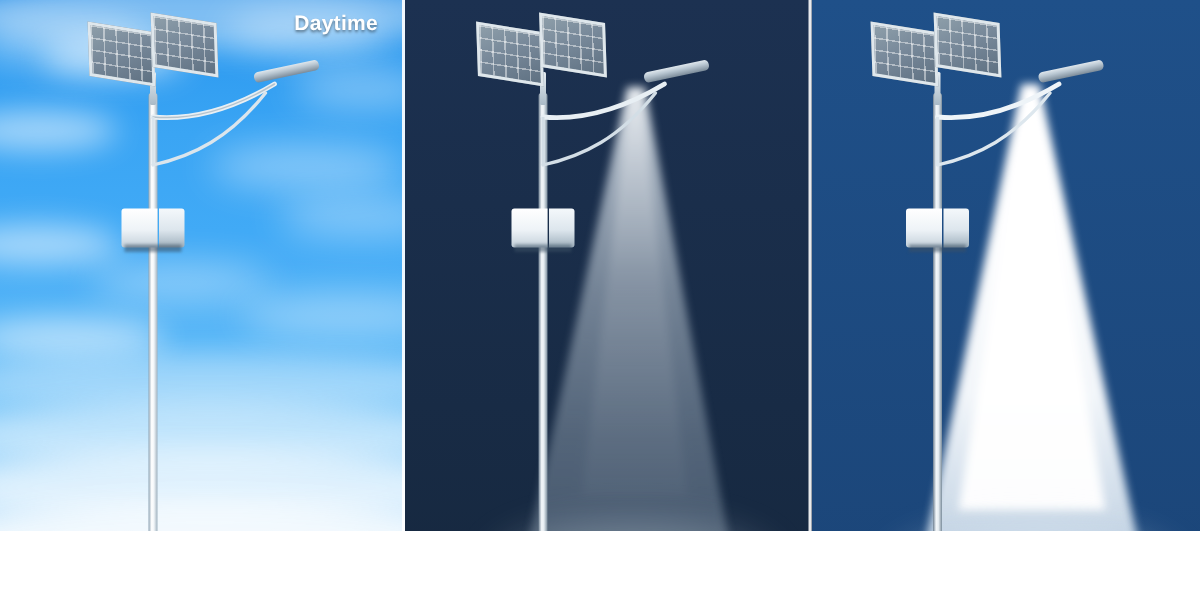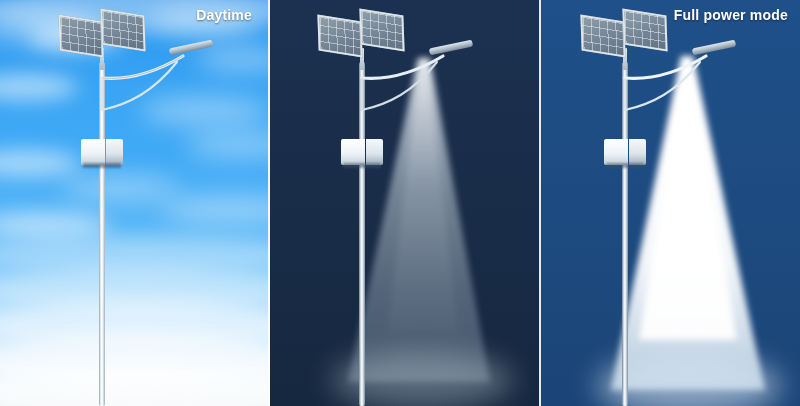--- a/index.html
+++ b/index.html
@@ -7,21 +7,21 @@
     padding: 0;
     background: #ffffff;
   }
   body {
     font-family: "Liberation Sans", sans-serif;
   }
 
   #stage {
     position: relative;
     width: 800px;
-    height: 406px;
+    height: 354px;
     overflow: hidden;
     background: #fdba74;
   }
 
   .panel {
     position: absolute;
     top: 0;
     height: 406px;
     overflow: hidden;
   }
@@ -304,19 +304,18 @@
         <path d="M60,78 L60,110" stroke="#dde7ee" stroke-width="2"></path>
       </svg>
       <div class="lamphead" style="left:127px;top:44px;width:44px;height:7px;transform:rotate(-12deg);"></div>
       <div class="batbox" style="left:39px;top:139px;width:42px;height:26px;">
         <div class="face-l"></div>
         <div class="face-r"></div>
         <div class="shadowlip"></div>
       </div>
     </div>
 
-    <div class="caption" id="cap-full">Full power mode</div>
   </div>
 
   <div class="divider" style="left:268px;"></div>
   <div class="divider" style="left:539px;"></div>
 
 </div>
 
 </body></html>

